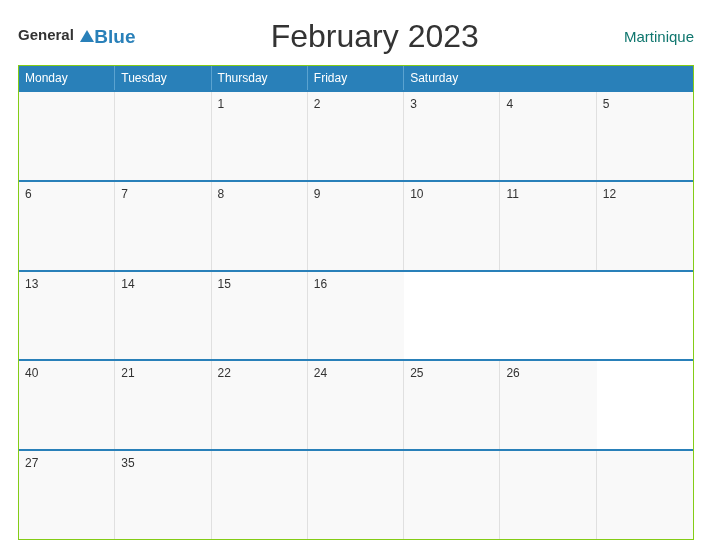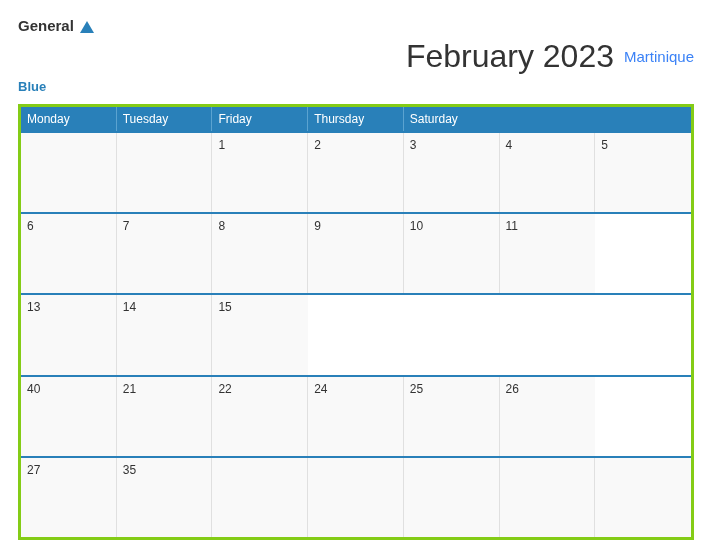--- a/index.html
+++ b/index.html
@@ -18,62 +18,61 @@
       flex-direction: column;
     }
     .header {
       display: flex;
       align-items: center;
       justify-content: space-between;
       margin-bottom: 10px;
     }
     .logo {
       display: flex;
-      flex-direction: column;
+      flex-direction: row;
       line-height: 1;
-      gap: 44px;
     }
     .logo-general {
       font-size: 15px;
       font-weight: bold;
       color: #333;
     }
     .logo-blue {
-      font-size: 13px;
+      font-size: 19px;
       font-weight: bold;
       color: #2980b9;
     }
     .logo-triangle {
       display: inline-block;
       width: 0;
       height: 0;
       border-left: 7px solid transparent;
       border-right: 7px solid transparent;
       border-bottom: 12px solid #2980b9;
       margin-left: 2px;
       vertical-align: middle;
     }
     .title {
       font-size: 32px;
       font-weight: normal;
       color: #333;
-      text-align: right;
+      text-align: center;
       flex: 1;
     }
     .region {
       font-size: 15px;
-      color: #3b82f6;
+      color: #0f766e;
       min-width: 80px;
       text-align: right;
     }
     .calendar {
       flex: 1;
       display: flex;
       flex-direction: column;
-      border: 3px solid #84cc16;
+      border: 1px solid #84cc16;
     }
     .cal-header {
       display: grid;
       grid-template-columns: repeat(7, 1fr);
       background: #2980b9;
     }
     .cal-header-cell {
       color: #fff;
       font-size: 12px;
       padding: 5px 6px;
@@ -131,22 +130,22 @@
       </div>
     </div>
     <div class="title">February 2023</div>
     <div class="region">Martinique</div>
   </div>
 
   <div class="calendar">
     <div class="cal-header">
       <div class="cal-header-cell">Monday</div>
       <div class="cal-header-cell">Tuesday</div>
+      <div class="cal-header-cell">Thursday</div>
       <div class="cal-header-cell">Friday</div>
-      <div class="cal-header-cell">Thursday</div>
       <div class="cal-header-cell">Saturday</div>
     </div>
     <div class="cal-body" id="cal-body">
     <div class="cal-row">
           <div class="cal-cell empty"></div>
           <div class="cal-cell empty"></div>
           <div class="cal-cell">
             <span class="day-num">1</span>
           </div>
           <div class="cal-cell">
@@ -174,30 +173,36 @@
           </div>
           <div class="cal-cell">
             <span class="day-num">9</span>
           </div>
           <div class="cal-cell">
             <span class="day-num">10</span>
           </div>
           <div class="cal-cell">
             <span class="day-num">11</span>
           </div>
+          <div class="cal-cell">
+            <span class="day-num">12</span>
+          </div>
         </div>
         <div class="cal-row">
           <div class="cal-cell">
             <span class="day-num">13</span>
           </div>
           <div class="cal-cell">
             <span class="day-num">14</span>
           </div>
           <div class="cal-cell">
             <span class="day-num">15</span>
+          </div>
+          <div class="cal-cell">
+            <span class="day-num">16</span>
           </div>
         </div>
         <div class="cal-row">
           <div class="cal-cell">
             <span class="day-num">40</span>
           </div>
           <div class="cal-cell">
             <span class="day-num">21</span>
           </div>
           <div class="cal-cell">

